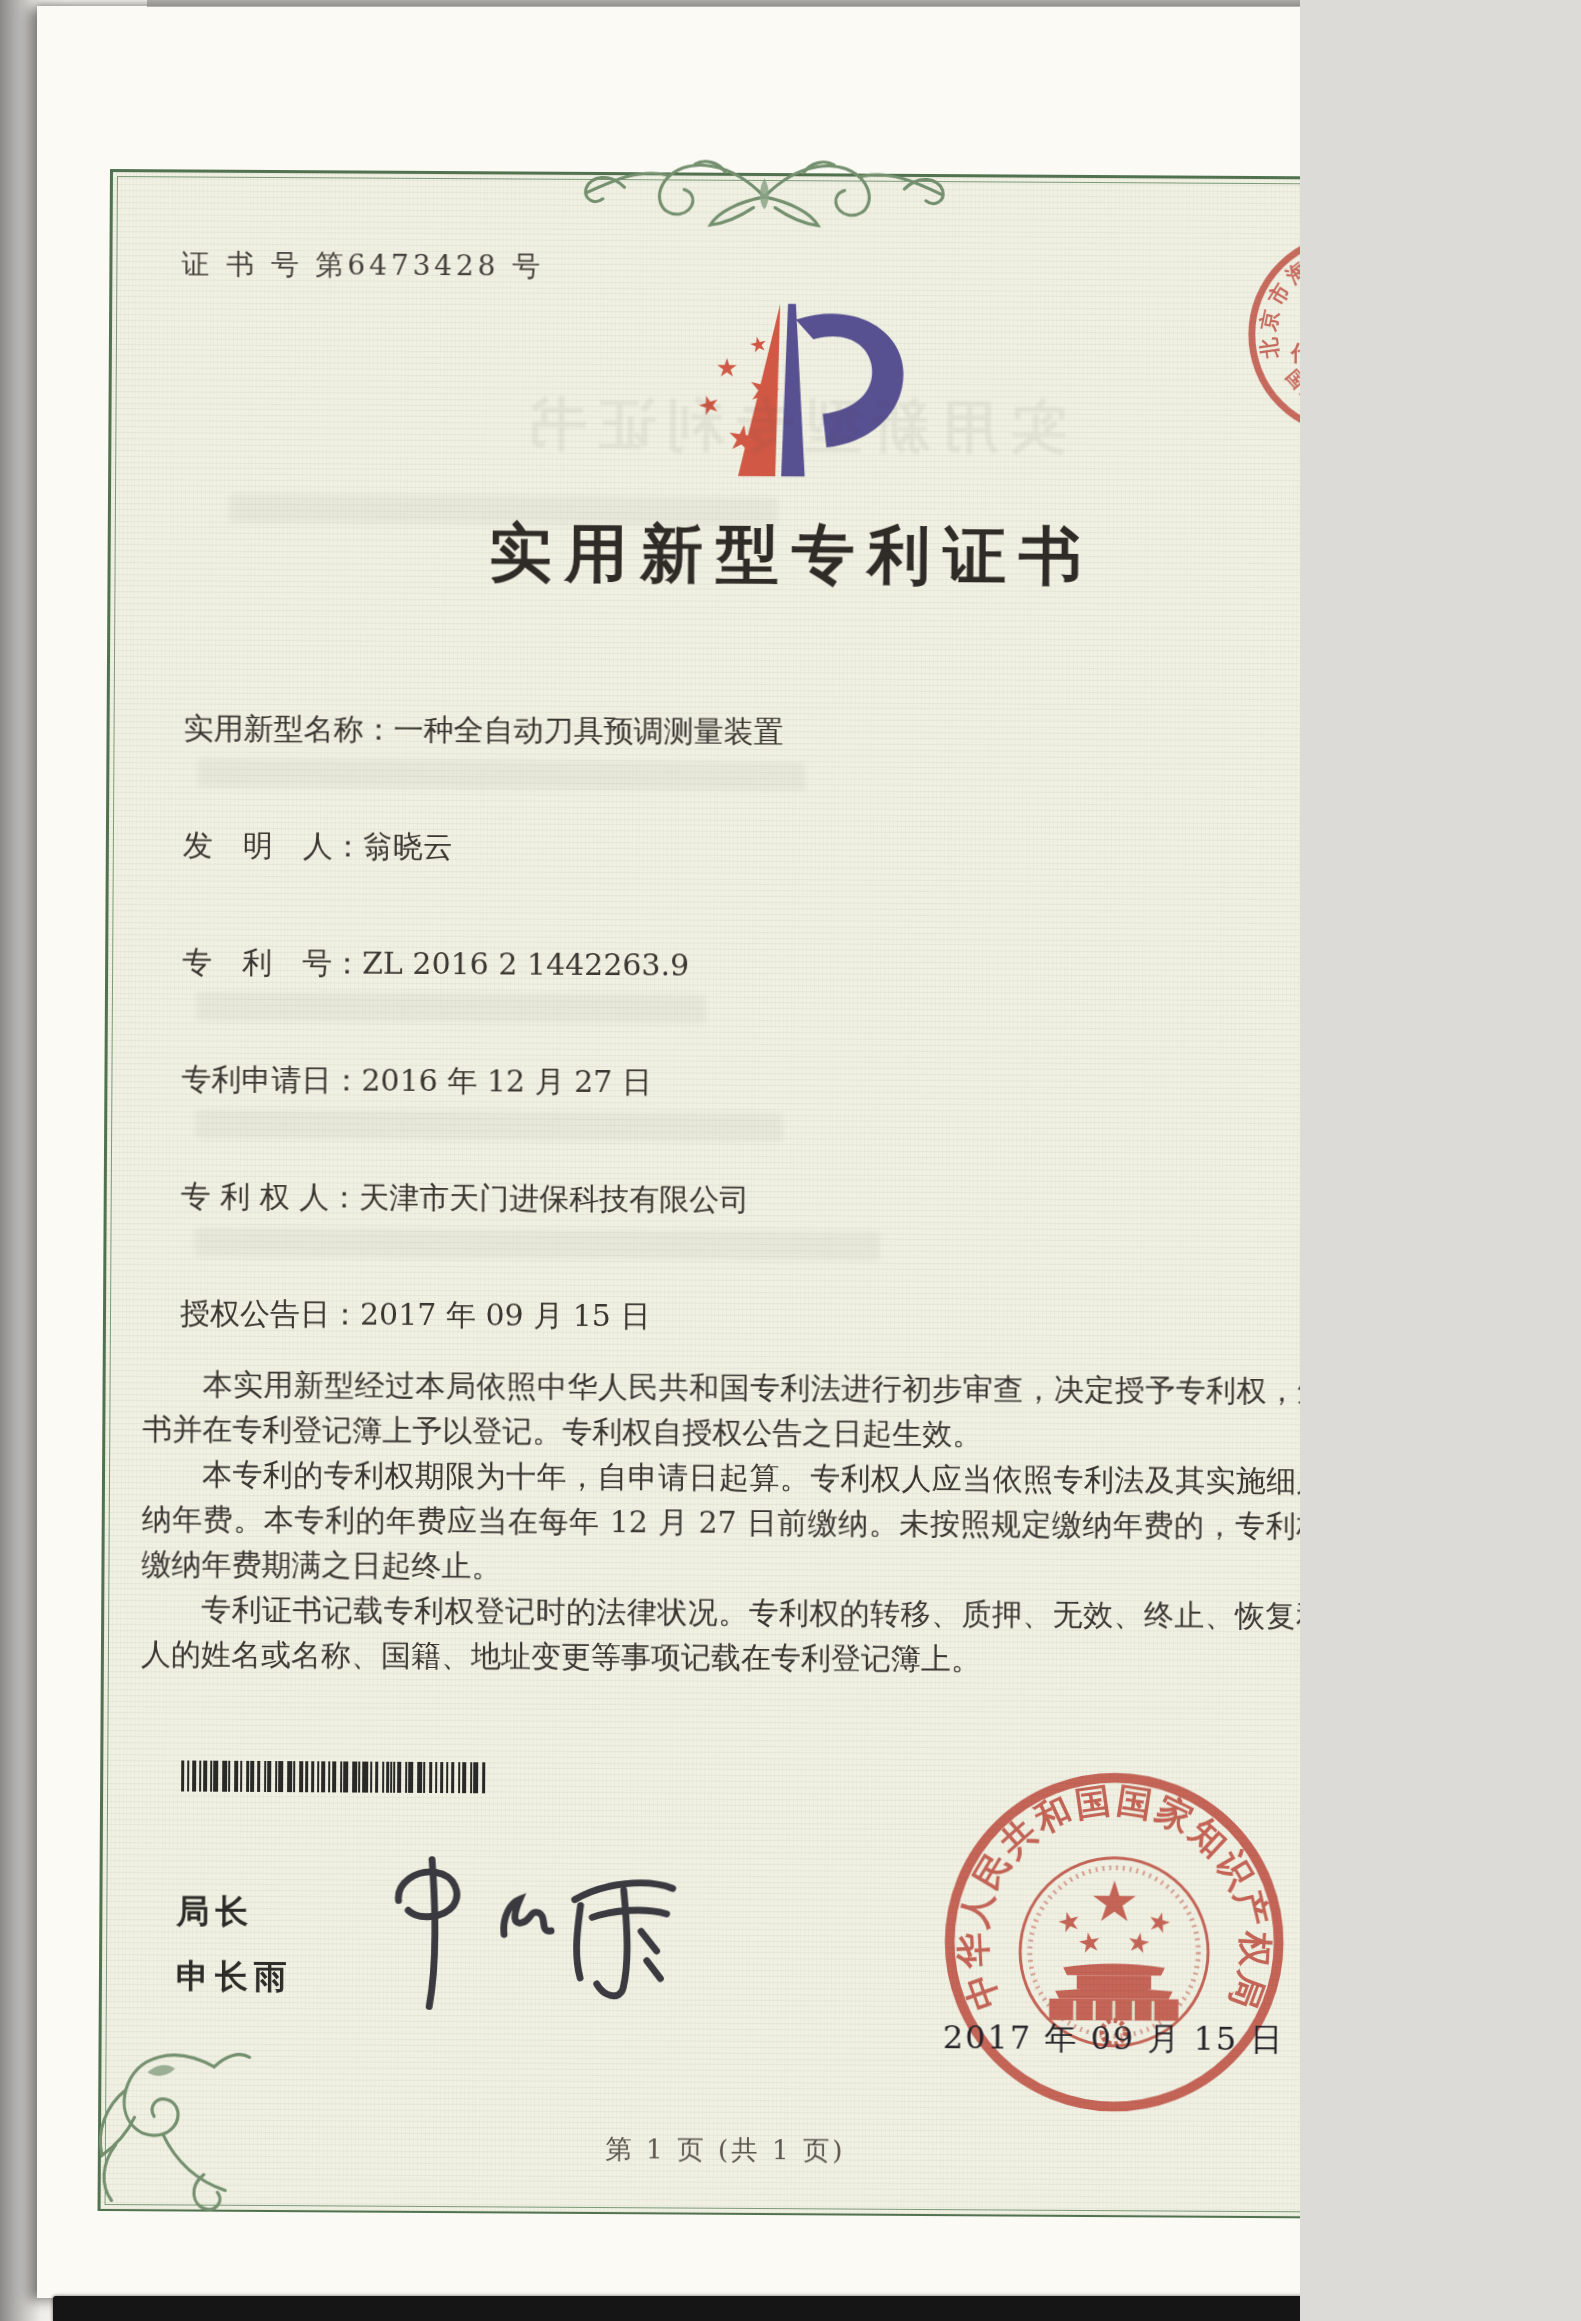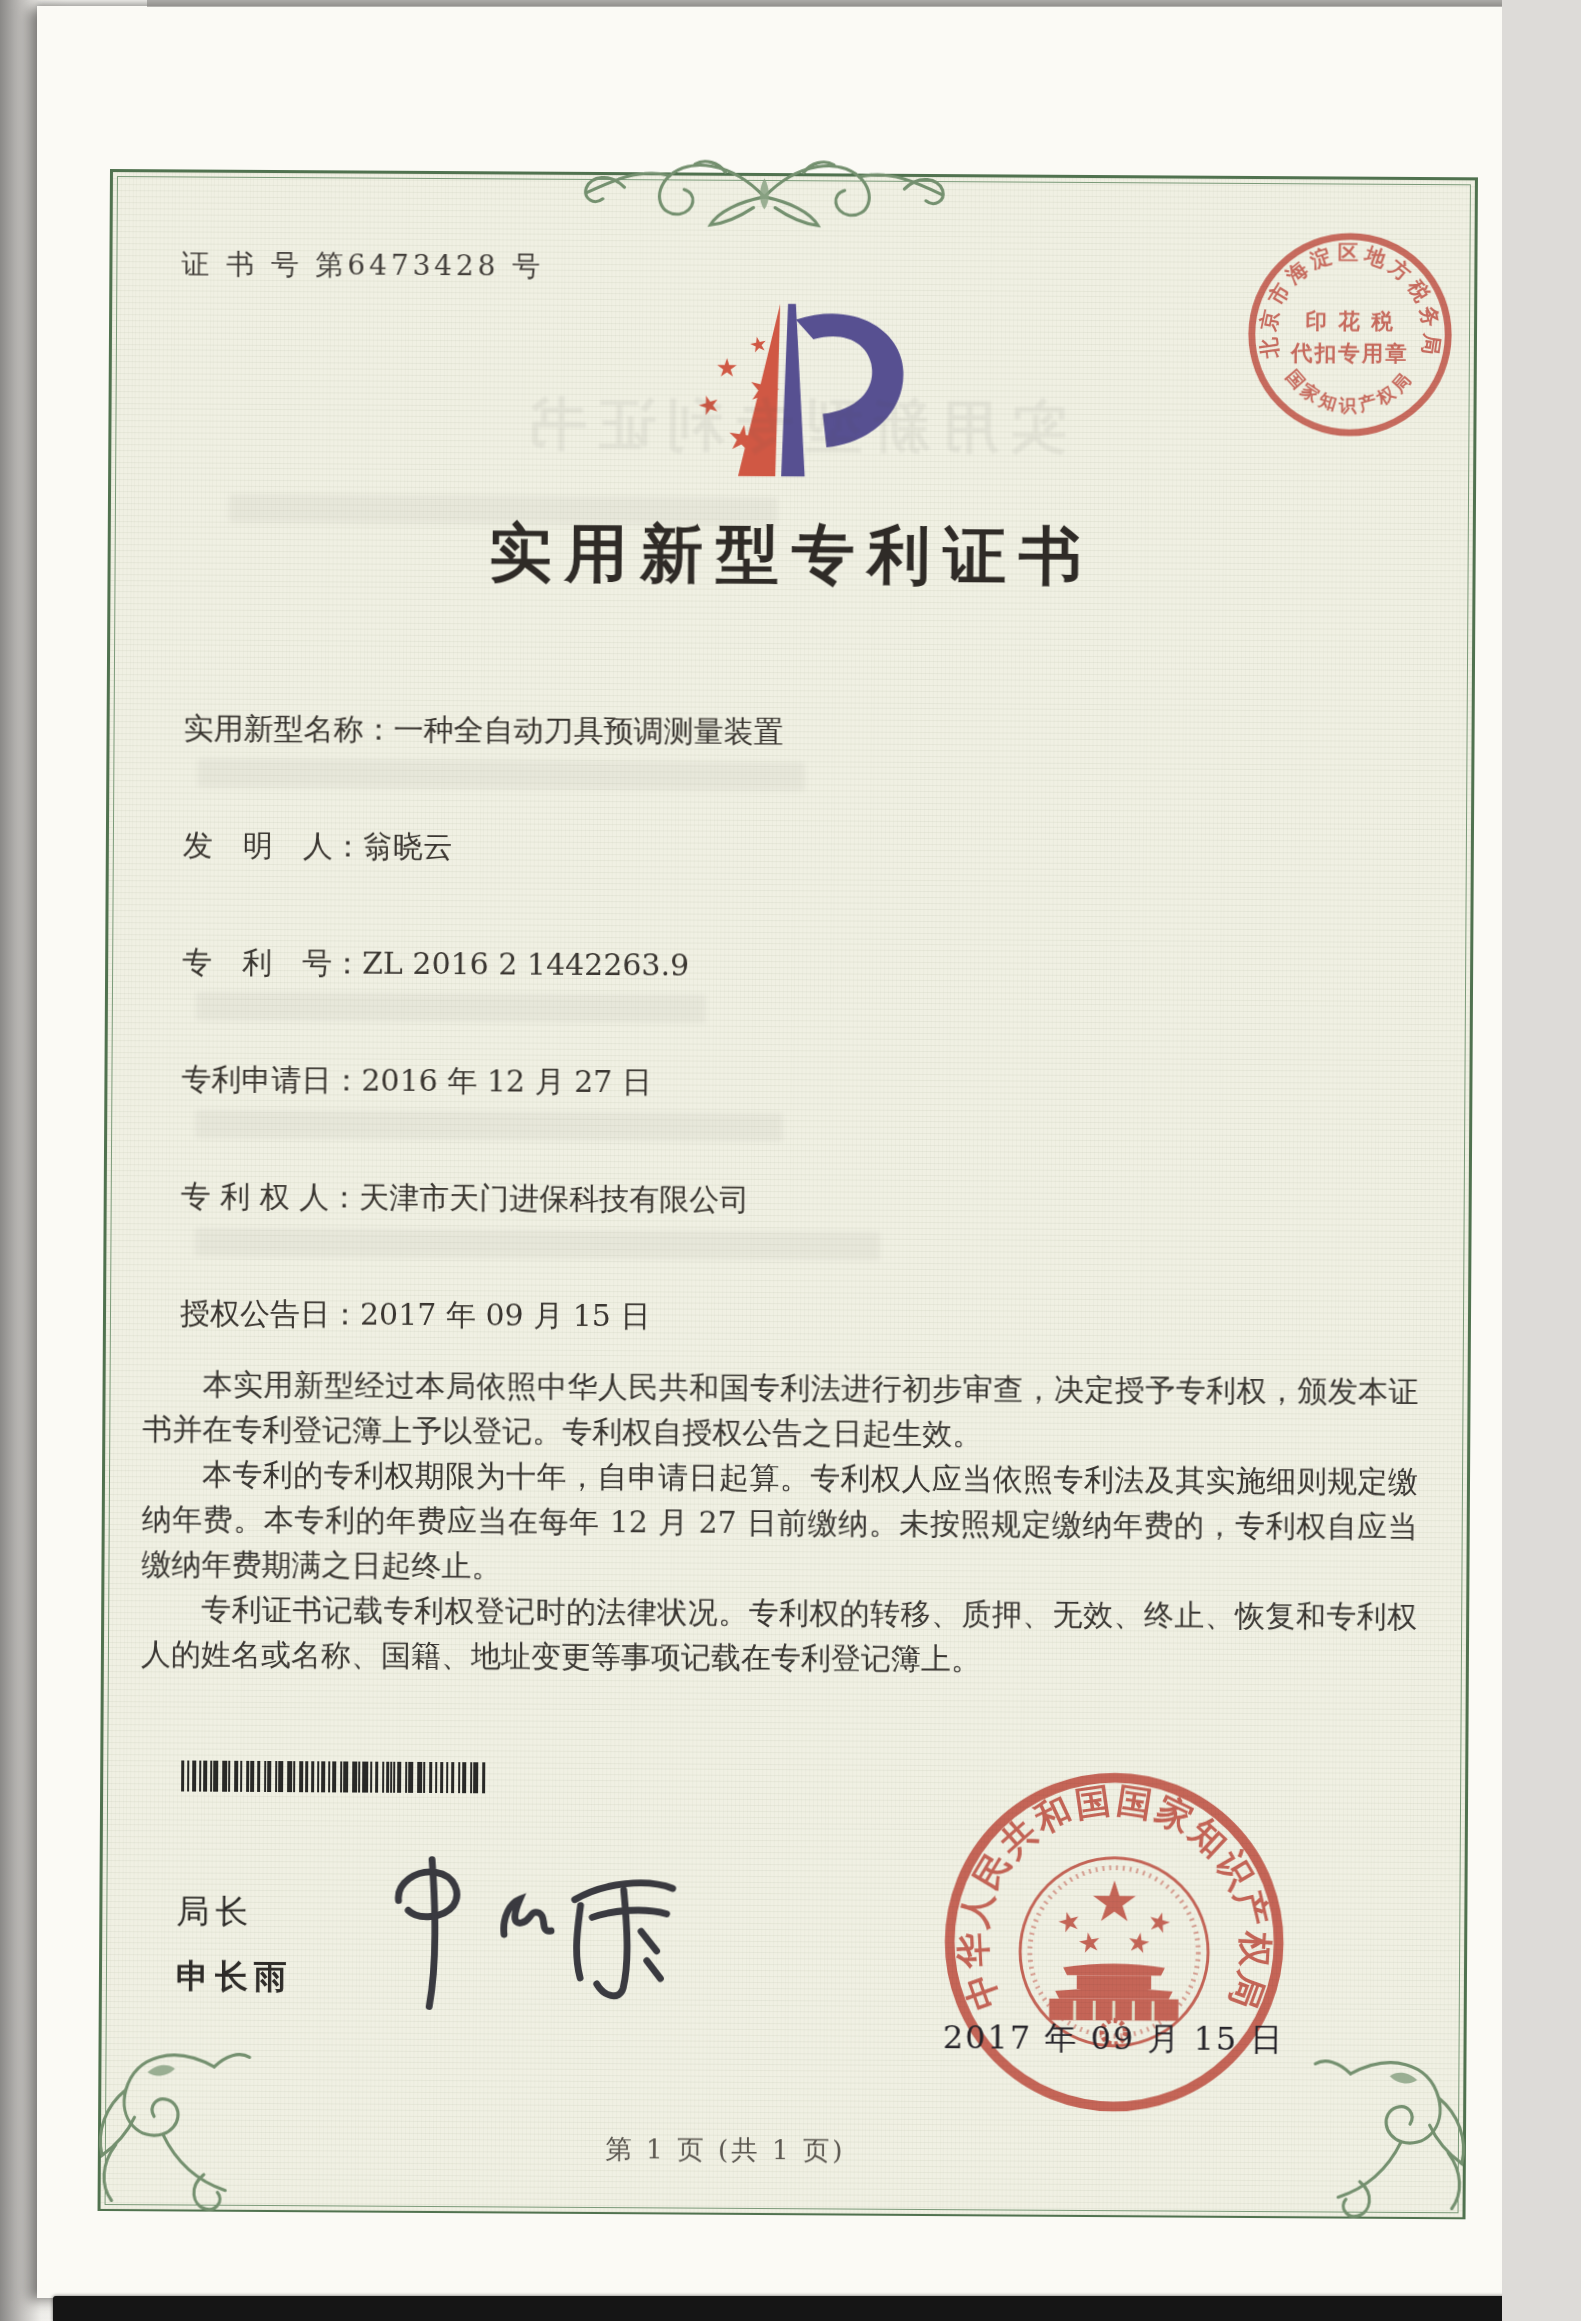--- a/index.html
+++ b/index.html
@@ -1,17 +1,17 @@
 <!DOCTYPE html>
 <html><head>
 <meta charset="utf-8">
 <style>
   html,body{margin:0;padding:0;background:#dddbd8;}
   .scan{
-    position:relative; width:1502px; height:2322px; overflow:hidden;
+    position:relative; width:1300px; height:2322px; overflow:hidden;
     background:linear-gradient(90deg,#8a8987 0px,#c2c0bd 21.6px,#efeeea 41px,#f6f5f1 69px,#f6f5f1 1509px,#fafaf8 1539px,#f4f4f2 1582px);
     font-family:"DejaVu Serif","Liberation Serif",serif;
   }
   .paper{
     position:absolute; left:37px; top:5.9px; width:1496px; height:2292px;
     background:#fbfaf5;
     box-shadow:-8.8px 2.9px 11.8px rgba(50,48,45,.5), 0 -2.9px 5.9px rgba(90,88,85,.35);
   }
   .scan-top-edge{position:absolute;left:147px;top:0;right:0;height:6.9px;background:#7b7a77;opacity:.55;}
   .scan-bottom-bar{position:absolute;left:53px;top:2296px;width:1476px;height:26.5px;background:#151515;border-radius:2.9px;box-shadow:0 0 3.9px rgba(0,0,0,.6);}
@@ -50,21 +50,21 @@
   }
   .bodytxt p{margin:0; text-indent:2em;}
   .barcode{
     position:absolute; left:78px; top:1588px; width:304px; height:31px;
     mix-blend-mode:multiply;
     background:
       repeating-linear-gradient(90deg,#2b2b2b 0 2px,rgba(0,0,0,0) 2px 5.9px),
       repeating-linear-gradient(90deg,#2b2b2b 0 2.9px,rgba(0,0,0,0) 2.9px 10.8px),
       repeating-linear-gradient(90deg,rgba(0,0,0,0) 0 12.7px,#2b2b2b 12.7px 14.7px,rgba(0,0,0,0) 14.7px 28px);
   }
-  .signer-title{position:absolute; left:74px; top:1717px; font-family:"DejaVu Sans","Liberation Sans",sans-serif; font-size:33px; font-weight:400; letter-spacing:5.9px; color:#2e2c29;}
+  .signer-title{position:absolute; left:74px; top:1717px; font-family:"DejaVu Sans","Liberation Sans",sans-serif; font-size:33px; font-weight:700; letter-spacing:5.9px; color:#2e2c29;}
   .signer-name{position:absolute; left:74px; top:1782px; font-family:Liberation Sans, sans-serif; font-size:33px; font-weight:600; letter-spacing:5.9px; color:#2e2c29;}
   .signature{position:absolute; left:245px; top:1666px;}
   .seal{position:absolute; left:826px; top:1578px; mix-blend-mode:multiply; opacity:.88;}
   .seal-date{
     position:absolute; left:826px; top:1839px; width:372px; text-align:center;
     font-size:32px; letter-spacing:2px; color:#26242a; z-index:5;
   }
   .footer{position:absolute; left:0; top:1956px; width:1249px; text-align:center; font-size:26.5px; color:#5a564f; letter-spacing:2.9px;}
   .tax-stamp{position:absolute; left:1130px; top:47px; mix-blend-mode:multiply; opacity:.92;}
   .logo{position:absolute; left:568px; top:120px;}

